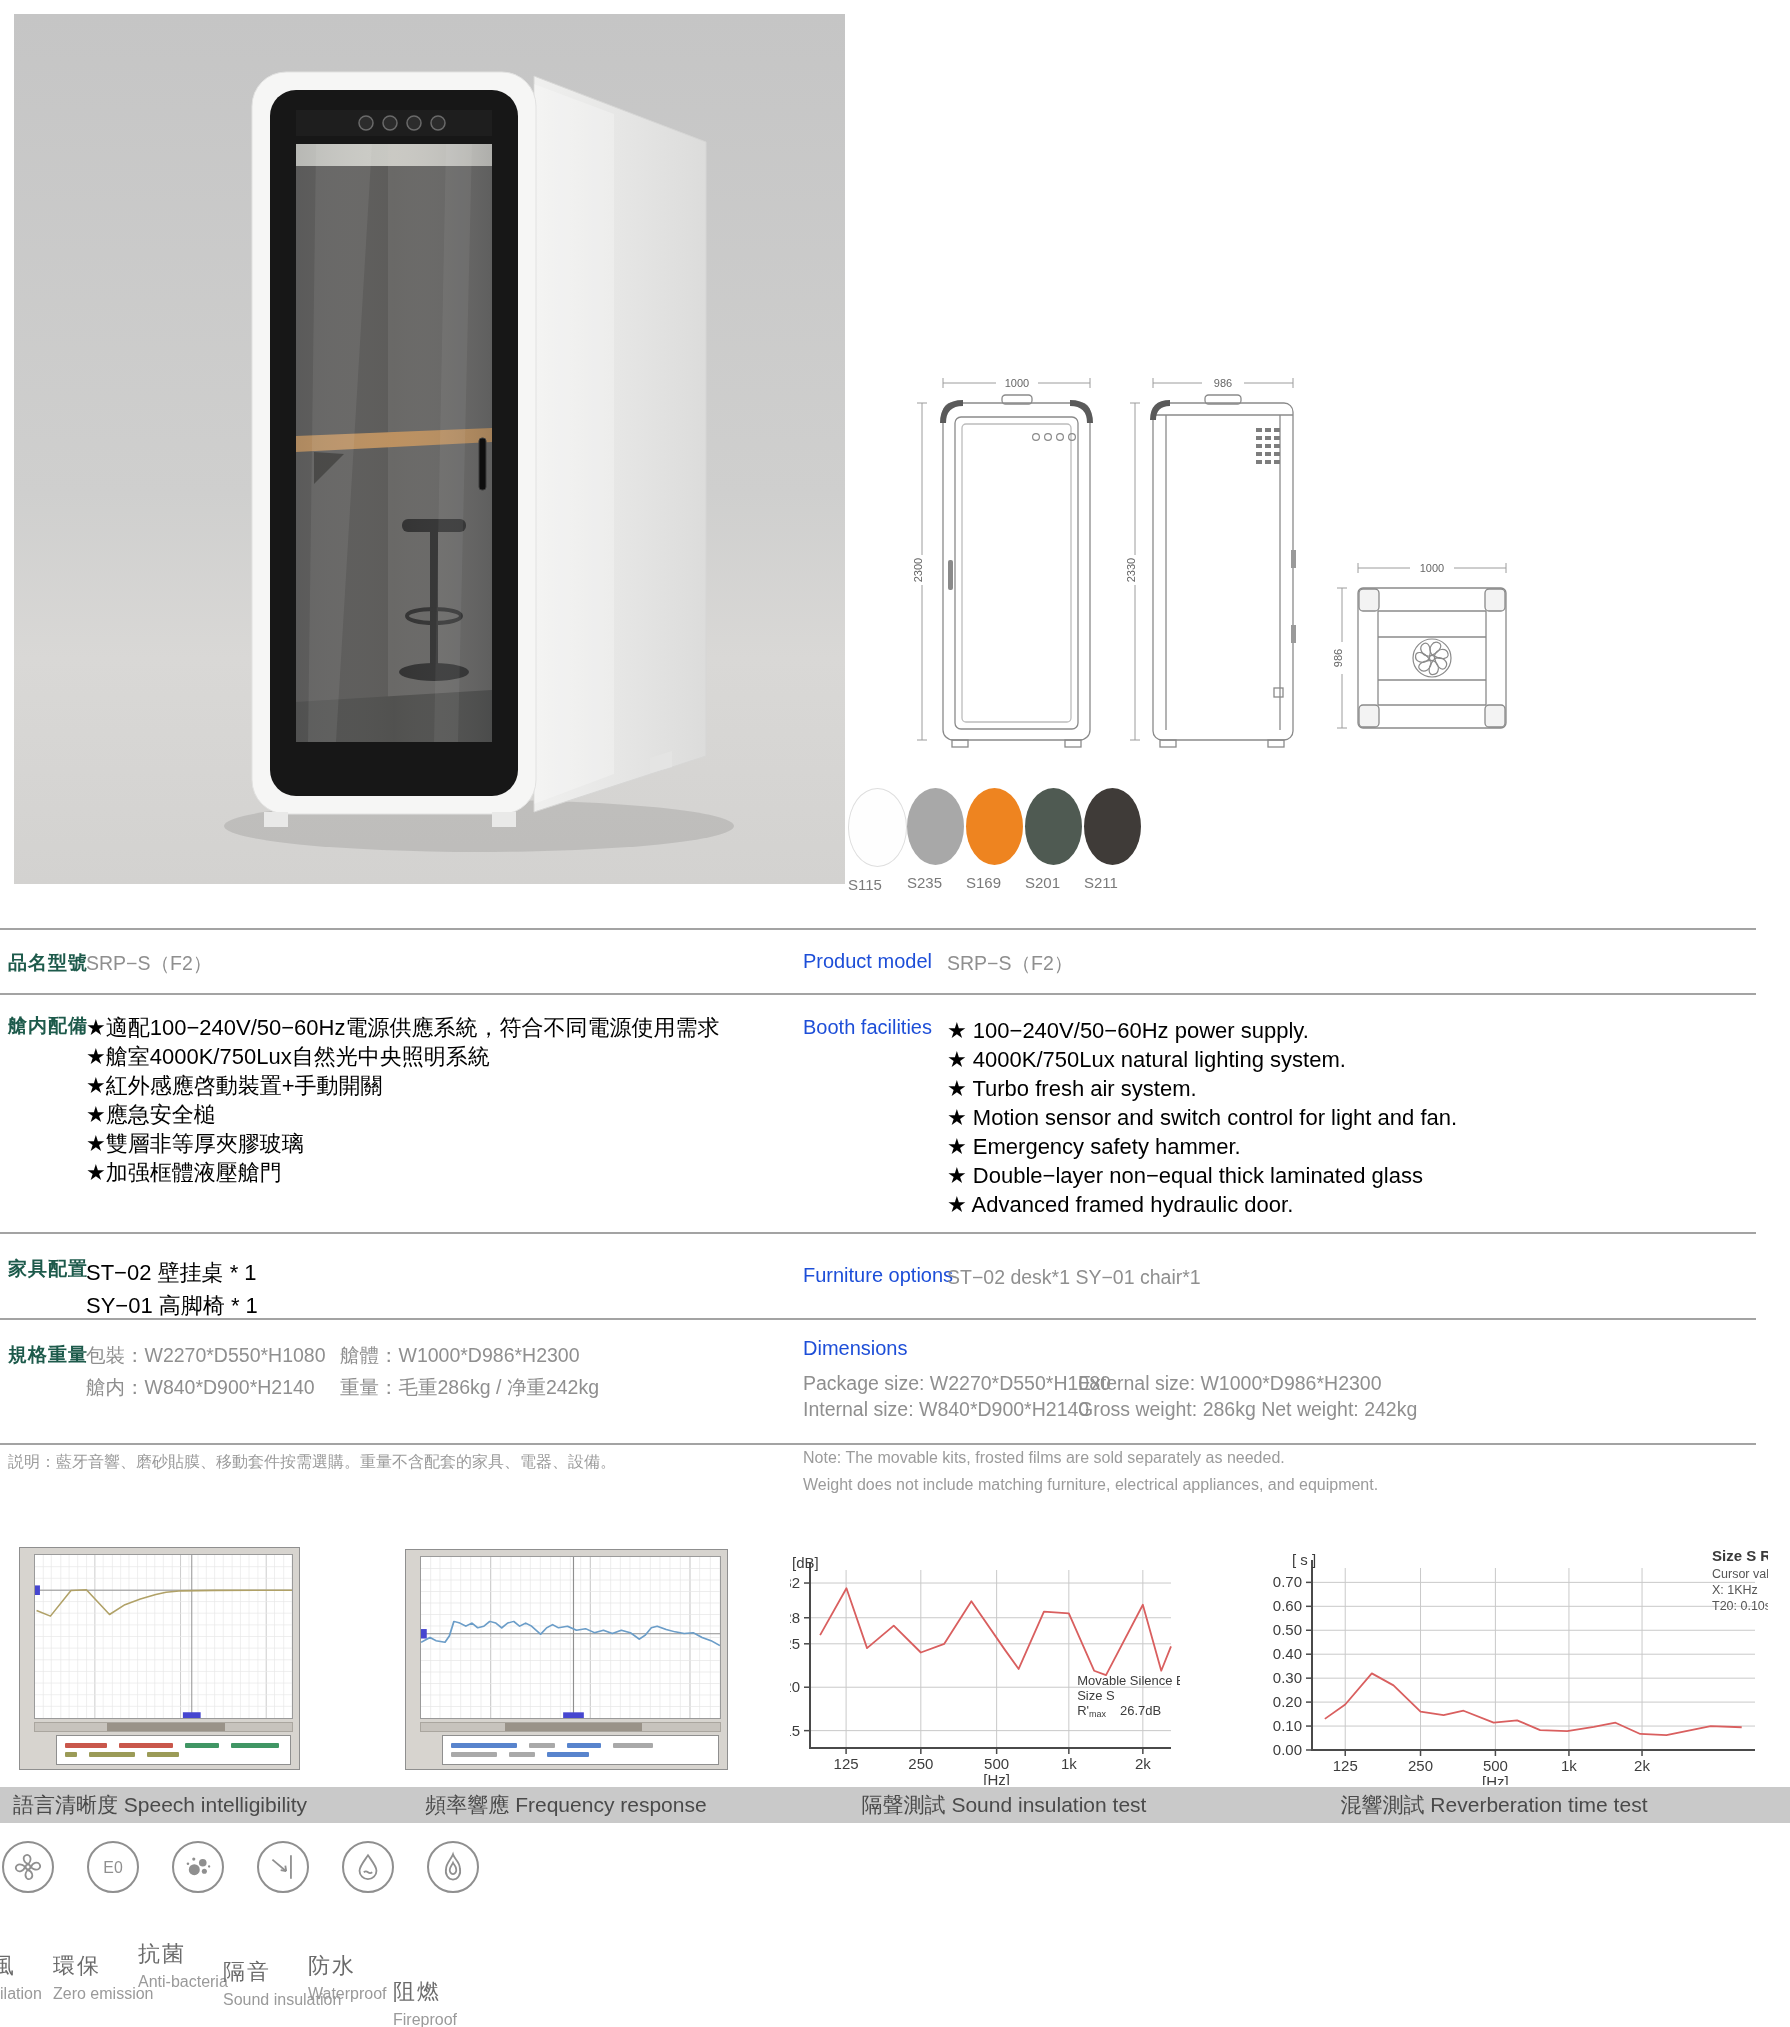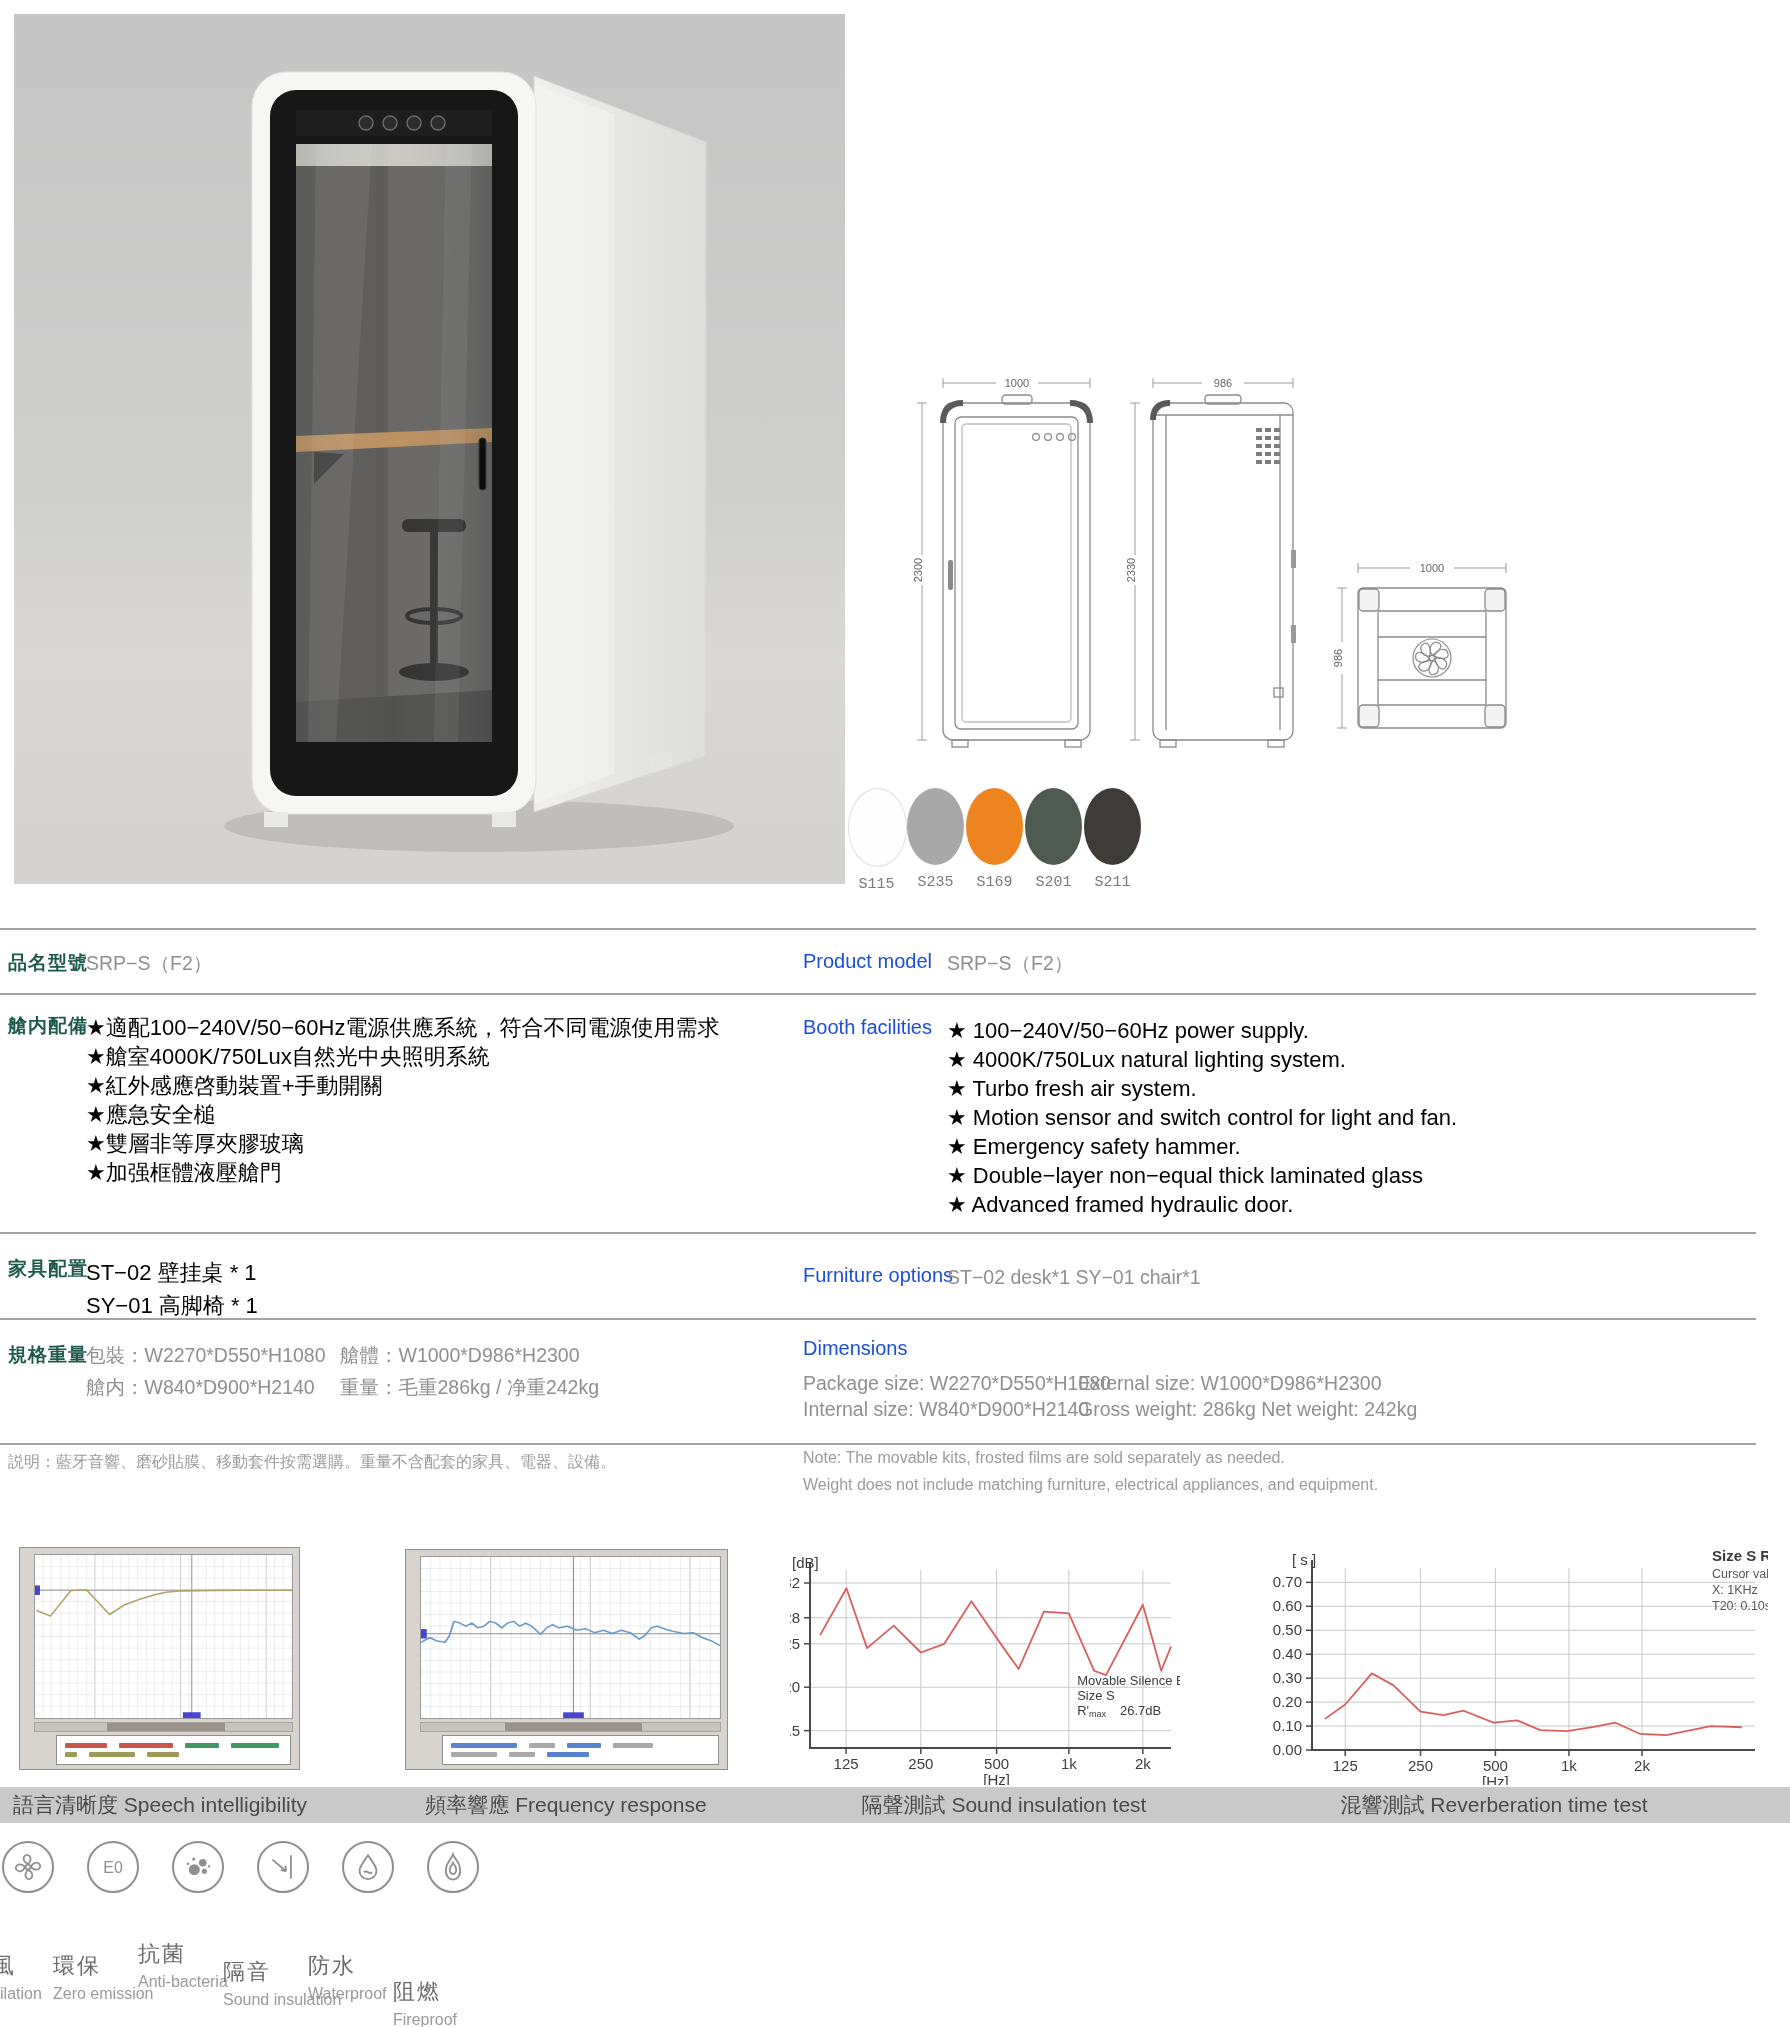--- a/index.html
+++ b/index.html
@@ -8,21 +8,21 @@
 
   
   .photo{position:absolute;left:14px;top:14px;width:831px;height:870px;}
 
   
   .drawings{position:absolute;left:850px;top:370px;width:720px;height:380px;}
   .dim{font-size:11px;fill:#666;}
 
   
   .swatches{position:absolute;left:848px;top:788px;display:flex;gap:2px;}
-  .swatch{width:57px;text-align:center;font-family:Liberation Mono, monospace;}
+  .swatch{width:57px;text-align:left;}
   .swatch .dot{width:57px;height:77px;border-radius:50%;}
   .swatch .code{margin-top:9px;font-size:15px;color:#7a7a7a;}
 
   
   .rule{position:absolute;left:0;width:1756px;height:2px;background:#a3a3a3;}
   .zh-label{position:absolute;font-size:19px;font-weight:bold;color:#1d5a4b;letter-spacing:1px;white-space:nowrap;}
   .en-label{position:absolute;font-size:20px;color:#1d4ed8;white-space:nowrap;}
   .body-text{position:absolute;font-size:19.5px;color:#8f8f8f;white-space:nowrap;}
   .list{position:absolute;font-size:22px;color:#000000;}
   .list .li{height:29px;line-height:29px;white-space:nowrap;}

